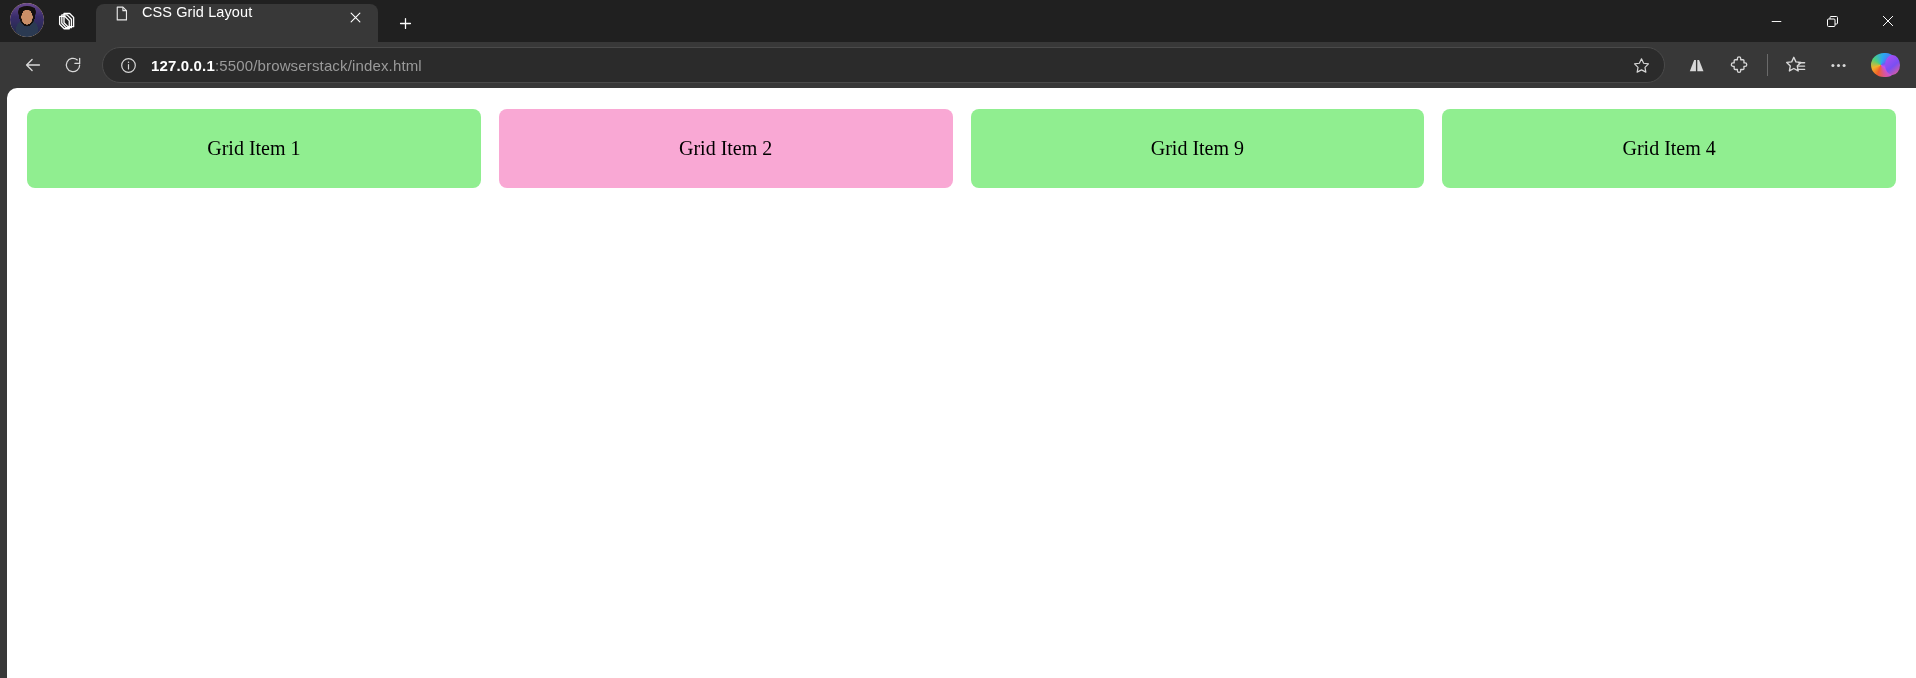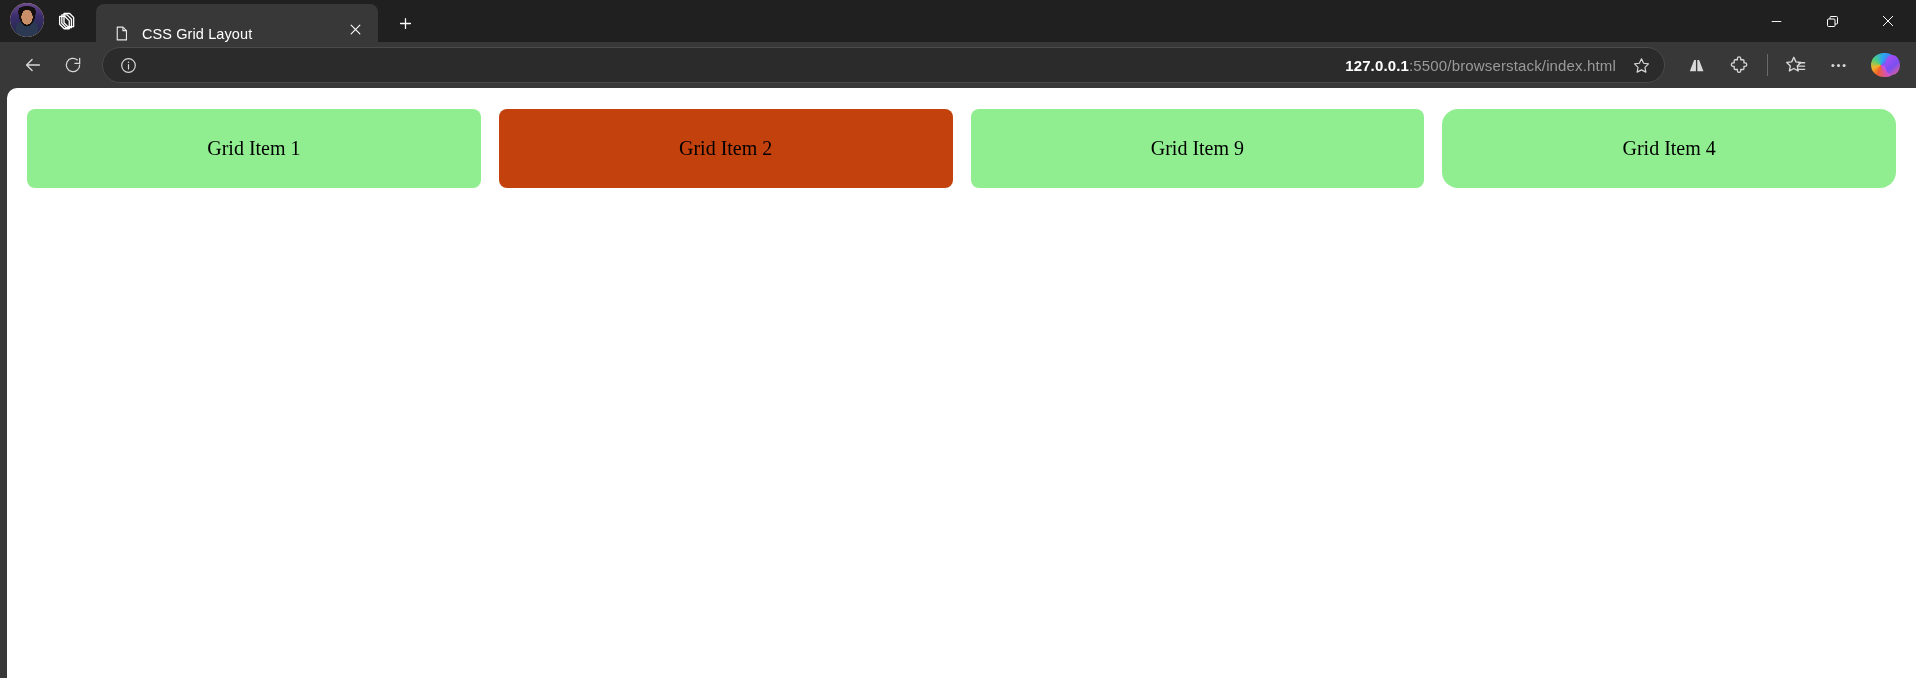--- a/index.html
+++ b/index.html
@@ -64,21 +64,21 @@
     display: flex; align-items: center; justify-content: center;
     border-radius: 6px;
     color: #ffffff;
   }
   .tab {
     height: 38px;
     min-width: 282px;
     background: #383838;
     border-radius: 8px 8px 0 0;
     display: flex;
-    align-items: flex-end;
+    align-items: flex-start;
     padding: 0 10px 0 16px;
     margin-left: 10px;
     gap: 12px;
     position: relative;
   }
   .tab-favicon {
     width: 18px; height: 18px;
     display: flex; align-items: center; justify-content: center;
     color: #e8e8e8;
     flex: 0 0 18px;
@@ -122,21 +122,20 @@
 
   
   .toolbar {
     height: 46px;
     background: #383838;
     display: flex;
     align-items: center;
     padding: 0 12px 0 14px;
     gap: 2px;
     flex: 0 0 46px;
-    text-align: right;
   }
   .nav-btn {
     width: 38px; height: 34px;
     display: flex; align-items: center; justify-content: center;
     border-radius: 6px;
     color: #d8d8d8;
     flex: 0 0 38px;
   }
   .omnibox {
     flex: 1 1 auto;
@@ -369,20 +368,20 @@
 
     <div class="copilot-btn">
       <span class="copilot-glyph"></span>
     </div>
   </div>
 
   <div class="content-shell">
     <div class="page">
       <div class="grid-container">
         <div class="grid-item" style="background: rgb(144, 238, 144);">Grid Item 1</div>
-        <div class="grid-item" style="background: #c2410c;">Grid Item 2</div>
+        <div class="grid-item" style="background: #f9a8d4;">Grid Item 2</div>
         <div class="grid-item" style="background: rgb(144, 238, 144);">Grid Item 9</div>
-        <div class="grid-item" style="background: rgb(144, 238, 144); border-radius: 16px;">Grid Item 4</div>
+        <div class="grid-item" style="background: rgb(144, 238, 144);">Grid Item 4</div>
       </div>
     </div>
   </div>
 
 </div>
 
 </body></html>

